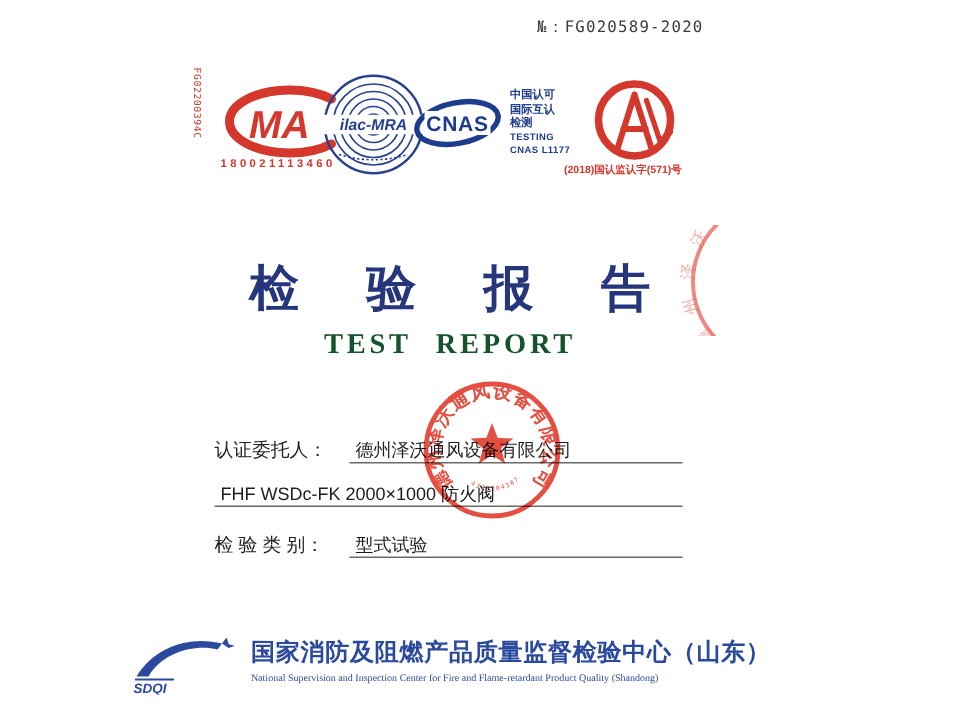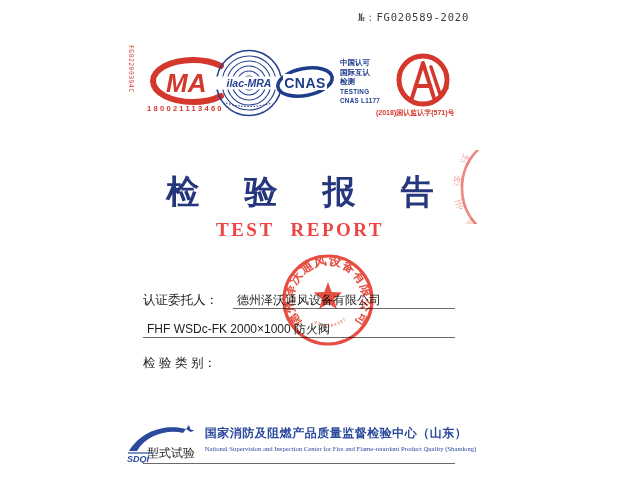--- a/index.html
+++ b/index.html
@@ -26,34 +26,34 @@
   #cal-logo{left:393px;top:52px;}
   #cal-caption{left:376px;top:108px;font-size:7px;color:#d4372c;font-weight:bold;}
   
   #partial-stamp{left:452px;top:150px;width:45px;height:74px;overflow:hidden;opacity:.75;}
   #partial-stamp svg{position:absolute;left:0px;top:-18px;}
   
   #title-cn{left:0;top:170px;width:600px;text-align:center;font-size:33px;font-weight:bold;
     color:#26367c;letter-spacing:18px;padding-left:18px;box-sizing:border-box;}
   #title-en{left:0;top:219px;width:600px;text-align:center;
     font-family:"Liberation Serif","DejaVu Serif",serif;
-    font-size:19px;font-weight:bold;color:#ef4444;letter-spacing:2.5px;word-spacing:9px;}
+    font-size:19px;font-weight:bold;color:#14532d;letter-spacing:2.5px;word-spacing:9px;}
   
   #fields{left:143px;top:292px;width:312px;}
   .field-row{display:flex;height:17px;margin-bottom:12px;}
-  .field-row.last{margin-top:17px;flex-direction:column;}
+  .field-row.last{margin-top:17px;}
   .field-label{flex:0 0 90px;font-size:12.5px;color:#222;white-space:nowrap;}
   .field-value{flex:1;border-bottom:1.5px solid #6a6a6a;font-size:12px;color:#1d1d1d;
     padding:0 0 1px 4px;white-space:nowrap;}
   
   #stamp{left:273px;top:245px;mix-blend-mode:multiply;opacity:.9;}
   
   #footer{left:0;top:421px;width:600px;display:flex;justify-content:center;align-items:flex-start;gap:9px;}
   #footer .txt{padding-top:4px;}
-  #footer .cn{font-size:12px;font-weight:bold;color:#2b4a9e;letter-spacing:.5px;}
+  #footer .cn{font-size:16px;font-weight:bold;color:#2b4a9e;letter-spacing:.5px;}
   #footer .en{font-size:6.7px;color:#2b4a9e;margin-top:3px;
     font-family:"Liberation Serif","DejaVu Serif",serif;}
 </style>
 </head>
 <body>
 
 <div class="abs" id="report-no">№：FG020589-2020</div>
 
 <div class="abs" id="cma-vcode">FG02200394C</div>
 

